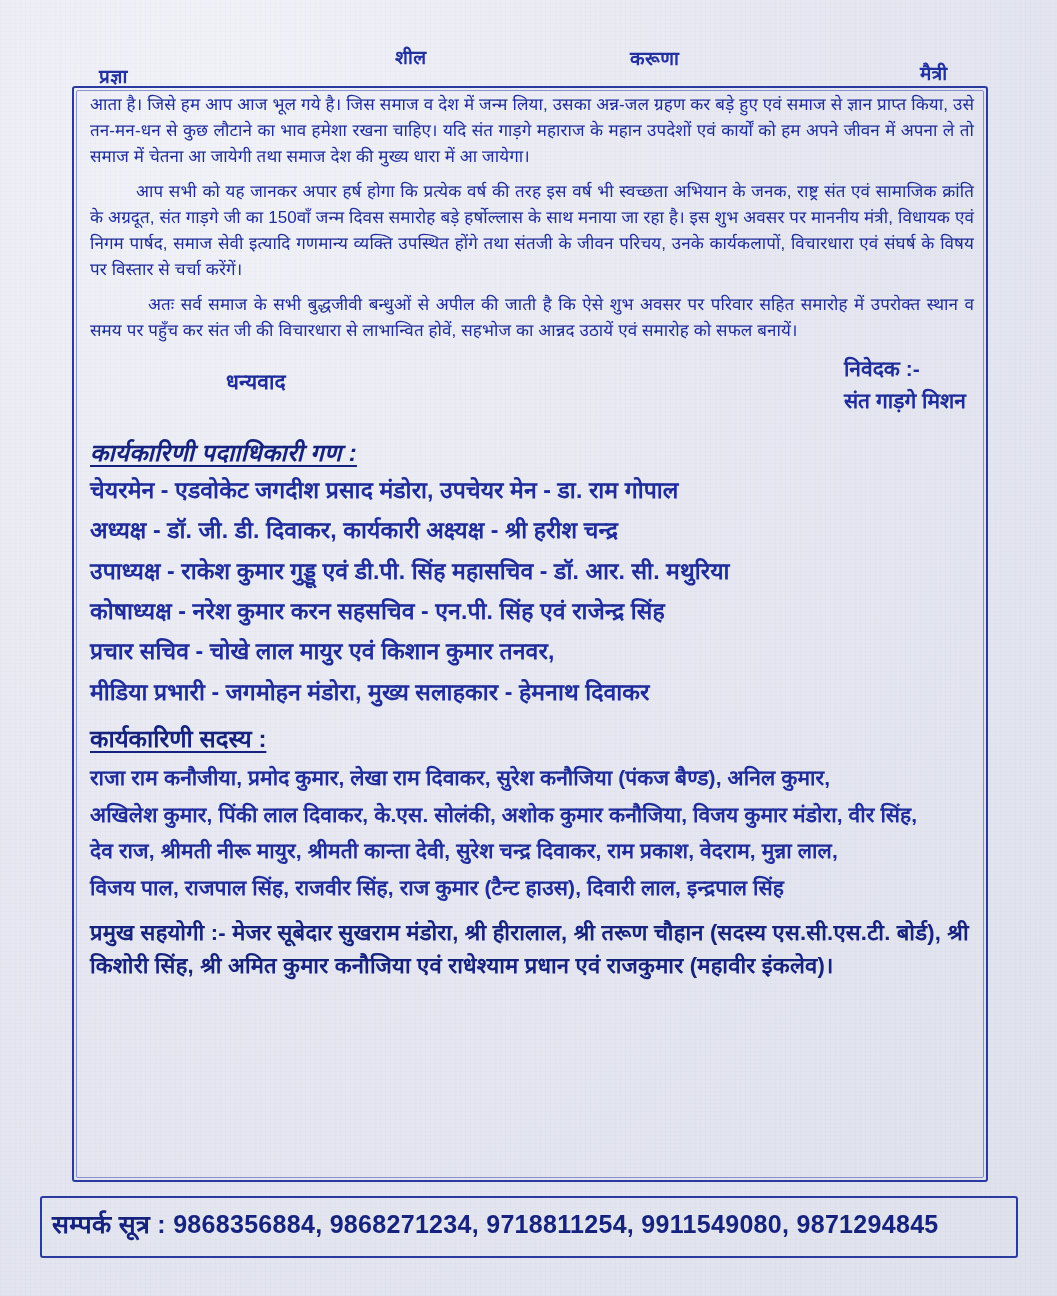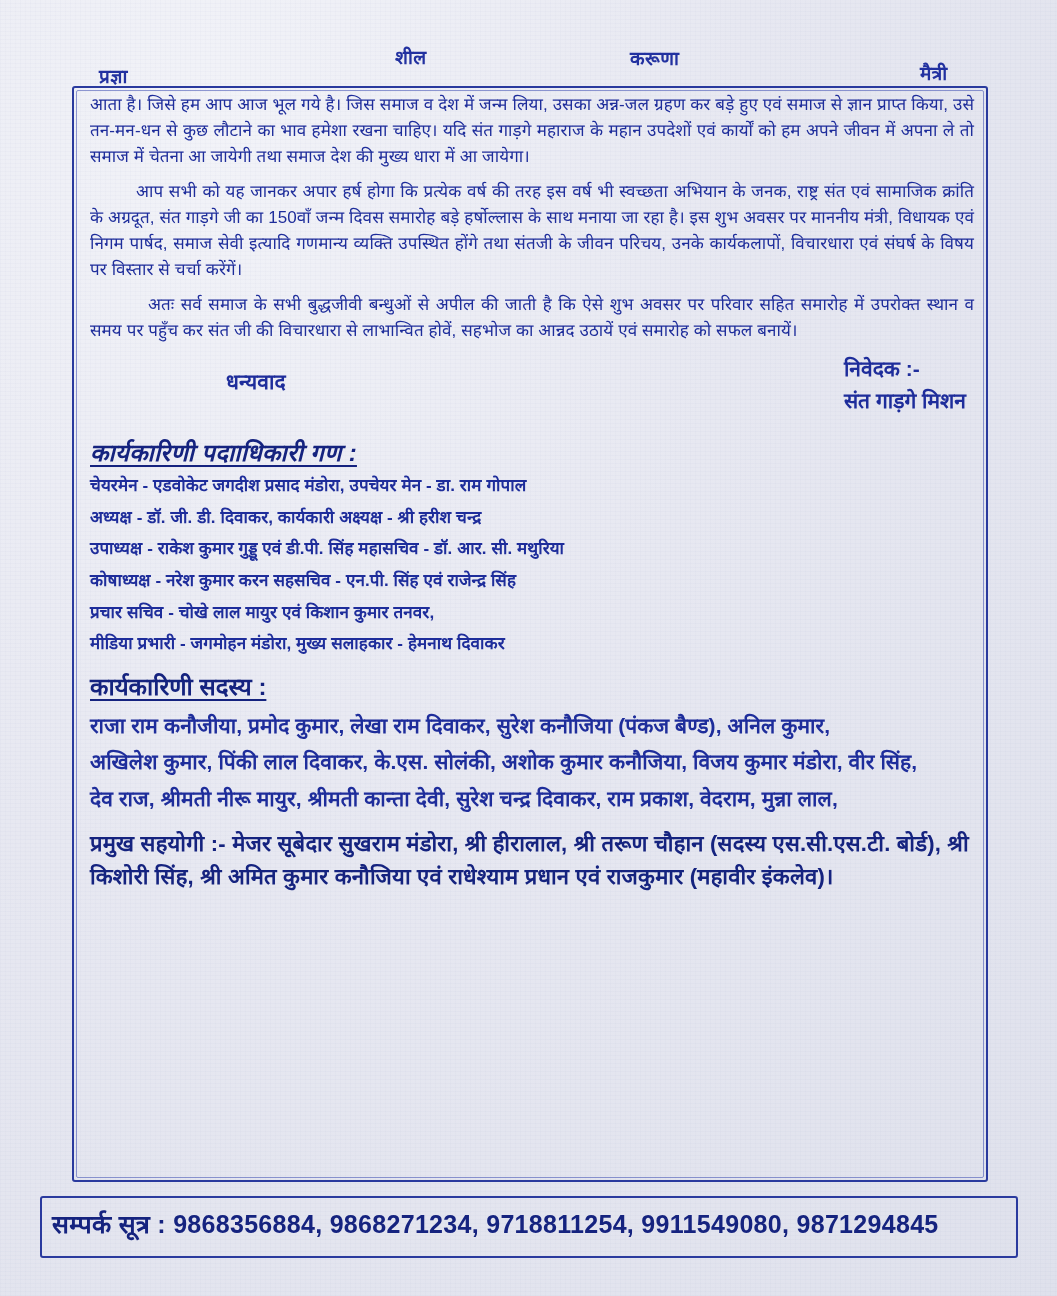--- a/index.html
+++ b/index.html
@@ -127,21 +127,21 @@
     font-size: 24px;
     font-weight: 700;
     color: #15237f;
     text-decoration: underline;
     text-underline-offset: 4px;
     margin: 4px 0 6px 0;
     letter-spacing: 0.3px;
     font-style: italic;
   }
   .officer-line {
-    font-size: 17px;
+    font-size: 23px;
     font-weight: 600;
     color: #1e2d9b;
     line-height: 1.45;
     margin-bottom: 7px;
     letter-spacing: 0.1px;
   }
   .sec-heading2 {
     font-size: 24px;
     font-weight: 700;
     color: #15237f;
@@ -225,20 +225,21 @@
     <div class="officer-line">अध्यक्ष - डॉ. जी. डी. दिवाकर,      कार्यकारी अक्ष्यक्ष - श्री हरीश चन्द्र</div>
     <div class="officer-line">उपाध्यक्ष - राकेश कुमार गुड्डू एवं डी.पी. सिंह      महासचिव - डॉ. आर. सी. मथुरिया</div>
     <div class="officer-line">कोषाध्यक्ष - नरेश कुमार करन      सहसचिव - एन.पी. सिंह एवं राजेन्द्र सिंह</div>
     <div class="officer-line">प्रचार सचिव - चोखे लाल मायुर एवं किशान कुमार तनवर,</div>
     <div class="officer-line">मीडिया प्रभारी - जगमोहन मंडोरा, मुख्य सलाहकार - हेमनाथ दिवाकर</div>
 
     <div class="sec-heading2">कार्यकारिणी सदस्य :</div>
     <div class="member-line">राजा राम कनौजीया, प्रमोद कुमार, लेखा राम दिवाकर, सुरेश कनौजिया (पंकज बैण्ड), अनिल कुमार,</div>
     <div class="member-line">अखिलेश कुमार, पिंकी लाल दिवाकर, के.एस. सोलंकी, अशोक कुमार कनौजिया, विजय कुमार मंडोरा, वीर सिंह,</div>
     <div class="member-line">देव राज, श्रीमती नीरू मायुर, श्रीमती कान्ता देवी, सुरेश चन्द्र दिवाकर, राम प्रकाश, वेदराम, मुन्ना लाल,</div>
+    <div class="member-line">विजय पाल, राजपाल सिंह, राजवीर सिंह, राज कुमार (टैन्ट हाउस), दिवारी लाल, इन्द्रपाल सिंह</div>
 
     <div class="patron-block">
       <span class="lead">प्रमुख सहयोगी :-</span><span> मेजर सूबेदार सुखराम मंडोरा, श्री हीरालाल, श्री तरूण चौहान (सदस्य एस.सी.एस.टी. बोर्ड), श्री किशोरी सिंह, श्री अमित कुमार कनौजिया एवं राधेश्याम प्रधान एवं राजकुमार (महावीर इंकलेव)।</span>
     </div>
 
   </div>
 
   <div class="contact-frame"></div>
   <div class="contact-text">सम्पर्क सूत्र : 9868356884, 9868271234, 9718811254, 9911549080, 9871294845</div>
 

